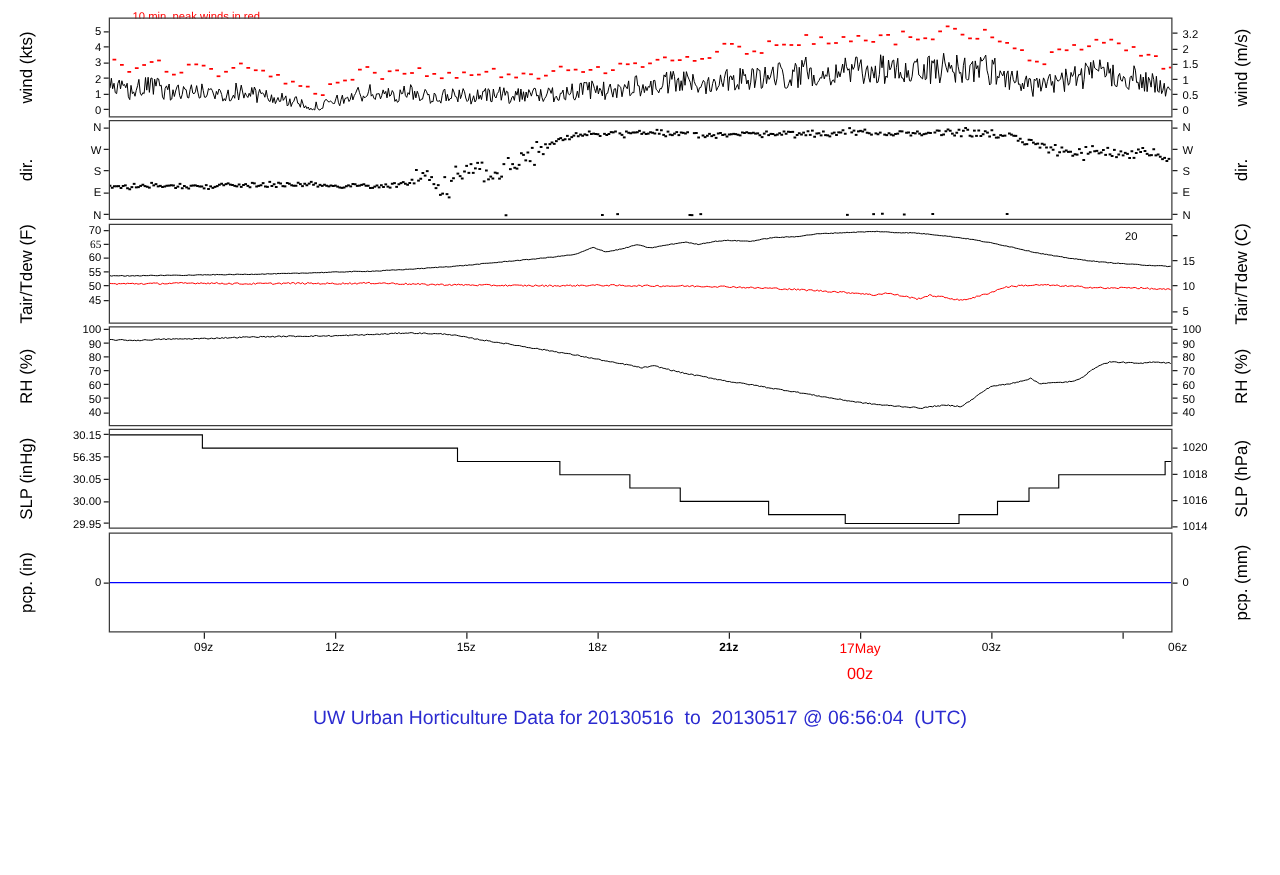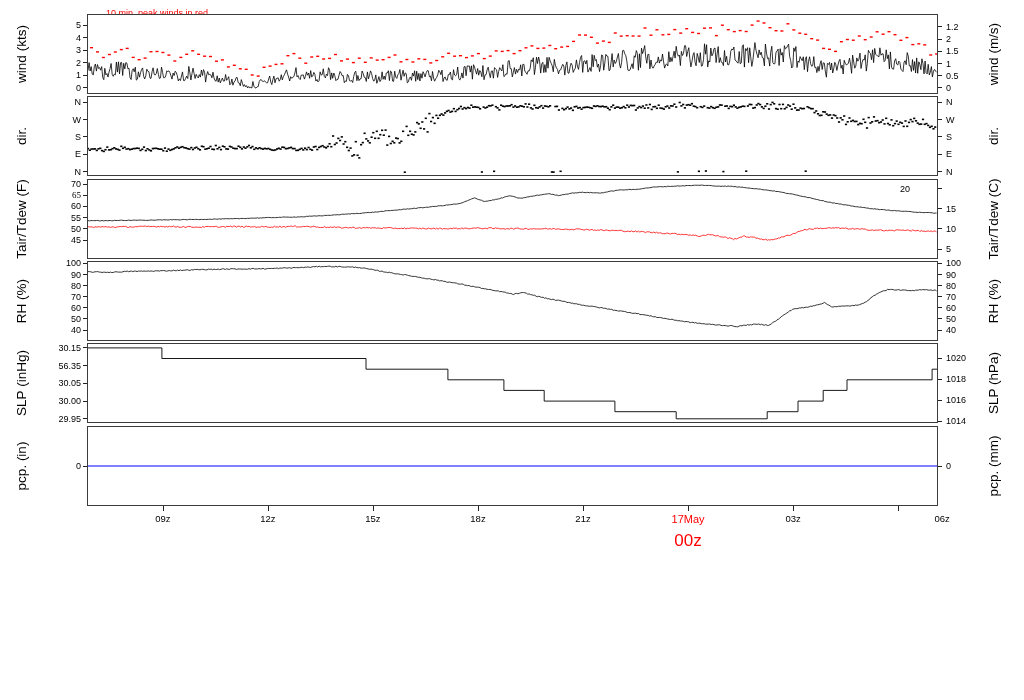--- a/index.html
+++ b/index.html
@@ -685,20 +685,21 @@
   <div class="vlab vl c4">SLP (inHg)</div>
   <div class="vlab vl c5">pcp. (in)</div>
 
   <div class="vlab vr c0">wind (m/s)</div>
   <div class="vlab vr c1">dir.</div>
   <div class="vlab vr c2">Tair/Tdew (C)</div>
   <div class="vlab vr c3">RH (%)</div>
   <div class="vlab vr c4">SLP (hPa)</div>
   <div class="vlab vr c5">pcp. (mm)</div>
 
+  <div class="title" style="color: rgb(43, 43, 208);">UW Urban Horticulture Data for 20130516  to  20130517 @ 06:56:04  (UTC)</div>
 <div class="tickmark" style="left: 83px; top: 87.4677px; width: 4px; height: 1px;"></div>
     <div class="ytick lft" style="left: 81px; top: 87.9677px;">0</div>
     <div class="tickmark" style="left: 83px; top: 74.8871px; width: 4px; height: 1px;"></div>
     <div class="ytick lft" style="left: 81px; top: 75.3871px;">1</div>
     <div class="tickmark" style="left: 83px; top: 62.3065px; width: 4px; height: 1px;"></div>
     <div class="ytick lft" style="left: 81px; top: 62.8065px;">2</div>
     <div class="tickmark" style="left: 83px; top: 49.7258px; width: 4px; height: 1px;"></div>
     <div class="ytick lft" style="left: 81px; top: 50.2258px;">3</div>
     <div class="tickmark" style="left: 83px; top: 37.1452px; width: 4px; height: 1px;"></div>
     <div class="ytick lft" style="left: 81px; top: 37.6452px;">4</div>
@@ -708,21 +709,21 @@
     <div class="ytick rgt" style="left: 946px; top: 87.9677px;">0</div>
     <div class="tickmark" style="left: 938px; top: 75.2394px; width: 4px; height: 1px;"></div>
     <div class="ytick rgt" style="left: 946px; top: 75.7394px;">0.5</div>
     <div class="tickmark" style="left: 938px; top: 63.011px; width: 4px; height: 1px;"></div>
     <div class="ytick rgt" style="left: 946px; top: 63.511px;">1</div>
     <div class="tickmark" style="left: 938px; top: 50.7826px; width: 4px; height: 1px;"></div>
     <div class="ytick rgt" style="left: 946px; top: 51.2826px;">1.5</div>
     <div class="tickmark" style="left: 938px; top: 38.5416px; width: 4px; height: 1px;"></div>
     <div class="ytick rgt" style="left: 946px; top: 39.0416px;">2</div>
     <div class="tickmark" style="left: 938px; top: 26.3132px; width: 4px; height: 1px;"></div>
-    <div class="ytick rgt" style="left: 946px; top: 26.8132px;">1.2</div>
+    <div class="ytick rgt" style="left: 946px; top: 26.8132px;">3.2</div>
     <div class="tickmark" style="left: 83px; top: 101.545px; width: 4px; height: 1px;"></div>
     <div class="ytick lft" style="left: 81px; top: 102.045px;">N</div>
     <div class="tickmark" style="left: 83px; top: 119.007px; width: 4px; height: 1px;"></div>
     <div class="ytick lft" style="left: 81px; top: 119.507px;">W</div>
     <div class="tickmark" style="left: 83px; top: 136.47px; width: 4px; height: 1px;"></div>
     <div class="ytick lft" style="left: 81px; top: 136.97px;">S</div>
     <div class="tickmark" style="left: 83px; top: 153.933px; width: 4px; height: 1px;"></div>
     <div class="ytick lft" style="left: 81px; top: 154.433px;">E</div>
     <div class="tickmark" style="left: 83px; top: 171.396px; width: 4px; height: 1px;"></div>
     <div class="ytick lft" style="left: 81px; top: 171.896px;">N</div>
@@ -808,21 +809,21 @@
     <div class="ytick rgt" style="left: 946px; top: 466px;">0</div>
     <div class="tickmark" style="left: 162.922px; top: 506px; width: 1px; height: 5px;"></div>
     <div class="xlab" style="left: 162.922px; top: 513px;">09z</div>
     <div class="tickmark" style="left: 267.953px; top: 506px; width: 1px; height: 5px;"></div>
     <div class="xlab" style="left: 267.953px; top: 513px;">12z</div>
     <div class="tickmark" style="left: 372.984px; top: 506px; width: 1px; height: 5px;"></div>
     <div class="xlab" style="left: 372.984px; top: 513px;">15z</div>
     <div class="tickmark" style="left: 478.015px; top: 506px; width: 1px; height: 5px;"></div>
     <div class="xlab" style="left: 478.015px; top: 513px;">18z</div>
     <div class="tickmark" style="left: 583.046px; top: 506px; width: 1px; height: 5px;"></div>
-    <div class="xlab" style="left: 583.046px; top: 513px;">21z</div>
+    <div class="xlab" style="left: 583.046px; top: 513px; font-weight: bold;">21z</div>
     <div class="tickmark" style="left: 688.077px; top: 506px; width: 1px; height: 5px;"></div>
     <div class="xlab" style="left: 688.077px; top: 513px; color: rgb(255, 0, 0); font-size: 11px;">17May</div>
-    <div class="xlab" style="left: 688.077px; top: 531px; color: rgb(255, 0, 0); font-size: 17px;">00z</div>
+    <div class="xlab" style="left: 688.077px; top: 531px; color: rgb(255, 0, 0); font-size: 13px;">00z</div>
     <div class="tickmark" style="left: 793.108px; top: 506px; width: 1px; height: 5px;"></div>
     <div class="xlab" style="left: 793.108px; top: 513px;">03z</div>
     <div class="tickmark" style="left: 898.139px; top: 506px; width: 1px; height: 5px;"></div>
     <div class="xlab" style="left: 898.139px; top: 513px; margin-left: 44px;">06z</div>
   </div>
 
 </body></html>

